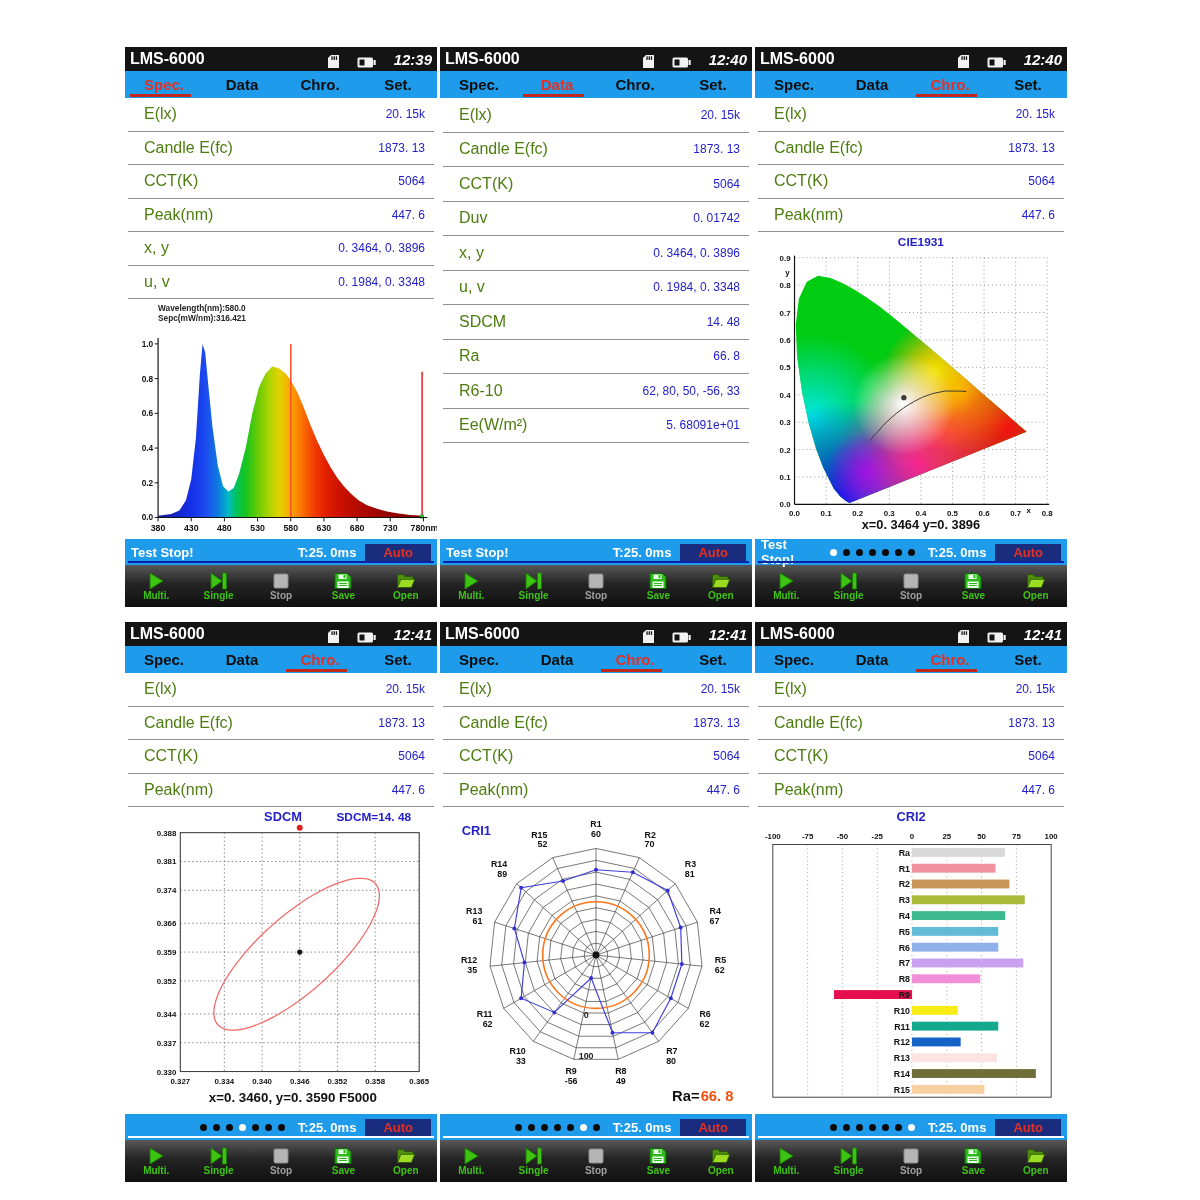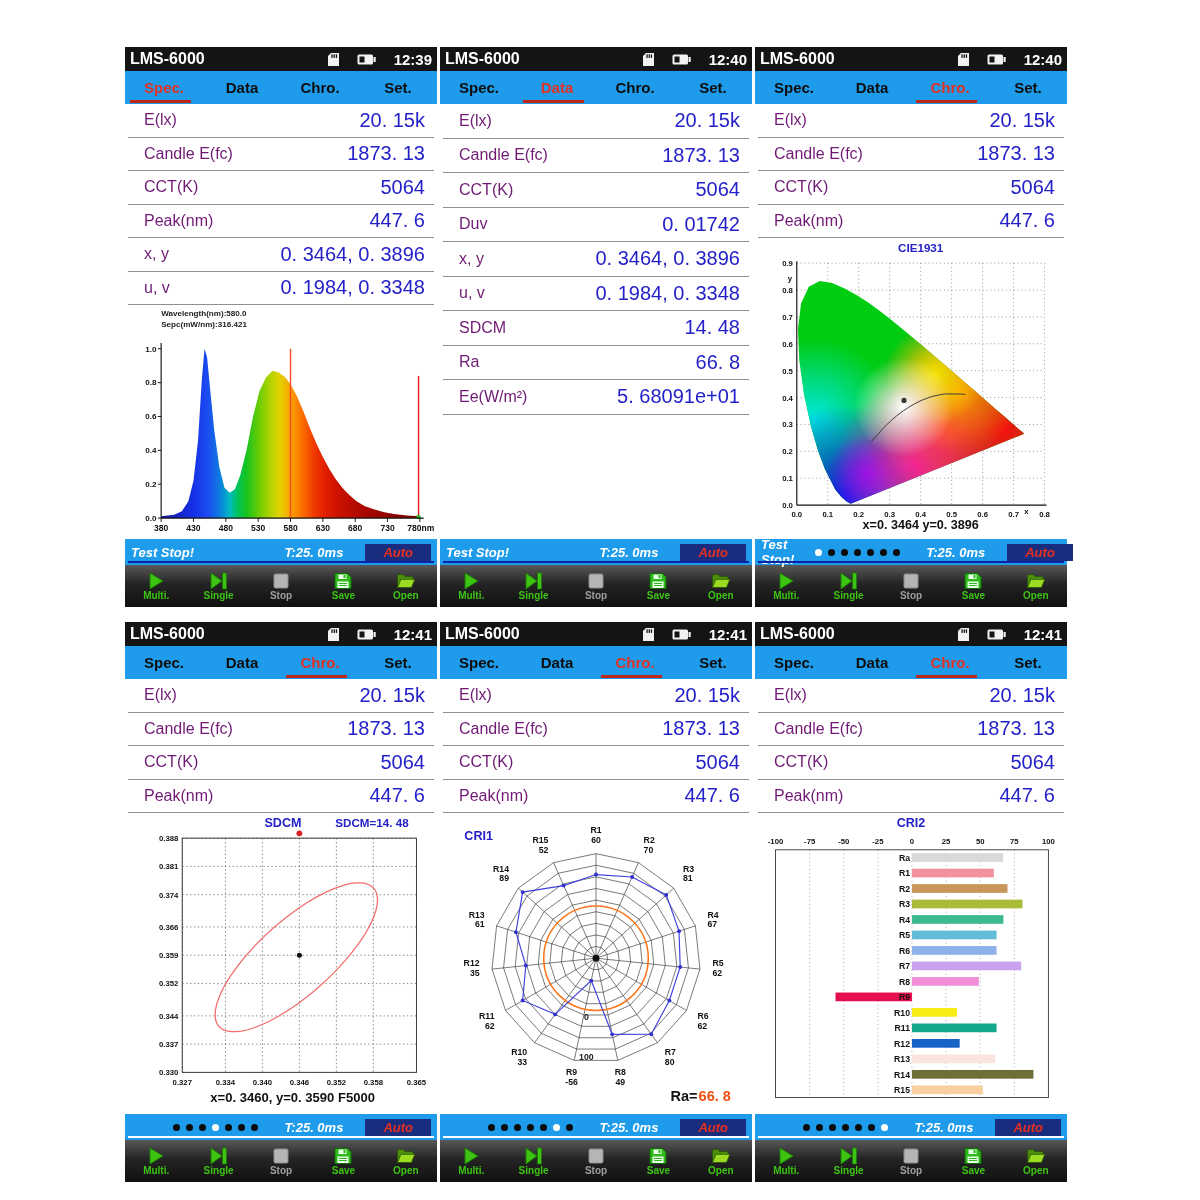--- a/index.html
+++ b/index.html
@@ -1,31 +1,31 @@
 <!DOCTYPE html>
 <html style="--accent: #1E9BEA; --valblue: #2421C9; --tabred: #E03226; --tabline: #C0281A; --green: #3DC413;"><head>
 <meta charset="utf-8">
 <style>
   html,body{margin:0;padding:0;background:#fff;}
   body{width:1200px;height:1200px;font-family:"Liberation Sans",sans-serif;}
   #stage{position:relative;width:1200px;height:1200px;background:#fff;overflow:hidden;}
   .panel{position:absolute;width:312px;height:560px;display:flex;flex-direction:column;background:#fff;}
   .titlebar{height:24px;flex:none;background:#141414;color:#fff;display:flex;align-items:center;justify-content:space-between;padding:0 5px;font-weight:bold;font-size:16px;}
-  .tb-right{display:flex;align-items:center;gap:18px;font-size:15px;font-weight:bold;}
-  .tabbar{height:33px;flex:none;background:var(--accent);display:flex;align-items:stretch;}
+  .tb-right{display:flex;align-items:flex-end;gap:18px;font-size:15px;font-weight:bold;font-style:italic;}
+  .tabbar{height:27px;flex:none;background:var(--accent);display:flex;align-items:stretch;}
   .tab{flex:1;border:none;background:transparent;color:#0d0d0d;font-weight:bold;font-size:15px;font-family:inherit;position:relative;padding:0;cursor:pointer;}
   .tab.active{color:var(--tabred);}
   .tab.active::after{content:"";position:absolute;left:5px;right:12px;bottom:1px;height:3px;background:var(--tabline);}
   .dtable{flex:none;padding:0 3px;}
   .trow{display:flex;justify-content:space-between;align-items:center;border-bottom:1px solid #8f8f8f;padding:0 9px 0 16px;}
-  .tlabel{color:#701a75;font-size:16px;}
-  .tvalue{color:var(--valblue);font-size:20px;}
+  .tlabel{color:#4d7c0f;font-size:16px;}
+  .tvalue{color:var(--valblue);font-size:12px;}
   .chartarea{flex:1 1 auto;min-height:0;}
   .chartarea svg{display:block;width:100%;height:100%;}
-  .statusbar{height:26px;flex:none;background:var(--accent);display:flex;align-items:center;padding:0 6px;position:relative;color:#fff;font-weight:bold;font-size:13px;gap:18px;font-style:italic;}
+  .statusbar{height:26px;flex:none;background:var(--accent);display:flex;align-items:center;padding:0 6px;position:relative;color:#fff;font-weight:bold;font-size:13px;gap:5px;}
   .st-dots{margin-left:auto;display:flex;align-items:center;}
   .dot{width:7px;height:7px;border-radius:50%;background:#0b0b0b;margin:0 3px;display:inline-block;}
   .dot.active{background:#fff;}
   .st-time{margin-left:5px;white-space:nowrap;}
   .st-auto{background:#1A2C7E;color:#E8301E;padding:0 18px;line-height:17px;margin-left:4px;}
   .st-line{position:absolute;left:3px;right:3px;bottom:2px;height:2px;}
   .panel.navy .st-line{background:#0B23A8;}
   .panel.white .st-line{background:#fff;}
   .toolbar{height:42px;flex:none;background:linear-gradient(#585858,#242424 45%,#101010);display:flex;}
   .tbtn{flex:1;background:transparent;border:none;display:flex;flex-direction:column;align-items:center;justify-content:center;padding:2px 0 1px;cursor:pointer;font-family:inherit;}
@@ -248,20 +248,24 @@
           <span class="tlabel">u, v</span>
           <span class="tvalue">0. 1984, 0. 3348</span>
         </div>
         <div class="trow" style="height: 33.5px;">
           <span class="tlabel">SDCM</span>
           <span class="tvalue">14. 48</span>
         </div>
         <div class="trow" style="height: 33.5px;">
           <span class="tlabel">Ra</span>
           <span class="tvalue">66. 8</span>
+        </div>
+        <div class="trow" style="height: 33.5px;">
+          <span class="tlabel">R6-10</span>
+          <span class="tvalue">62, 80, 50, -56, 33</span>
         </div>
         <div class="trow" style="height: 33.5px;">
           <span class="tlabel">Ee(W/m²)</span>
           <span class="tvalue">5. 68091e+01</span>
         </div>
       </div>
     <div class="chartarea"></div>
     <div class="statusbar">
       <span class="st-text">Test Stop!</span>
       <span class="st-dots"></span>

